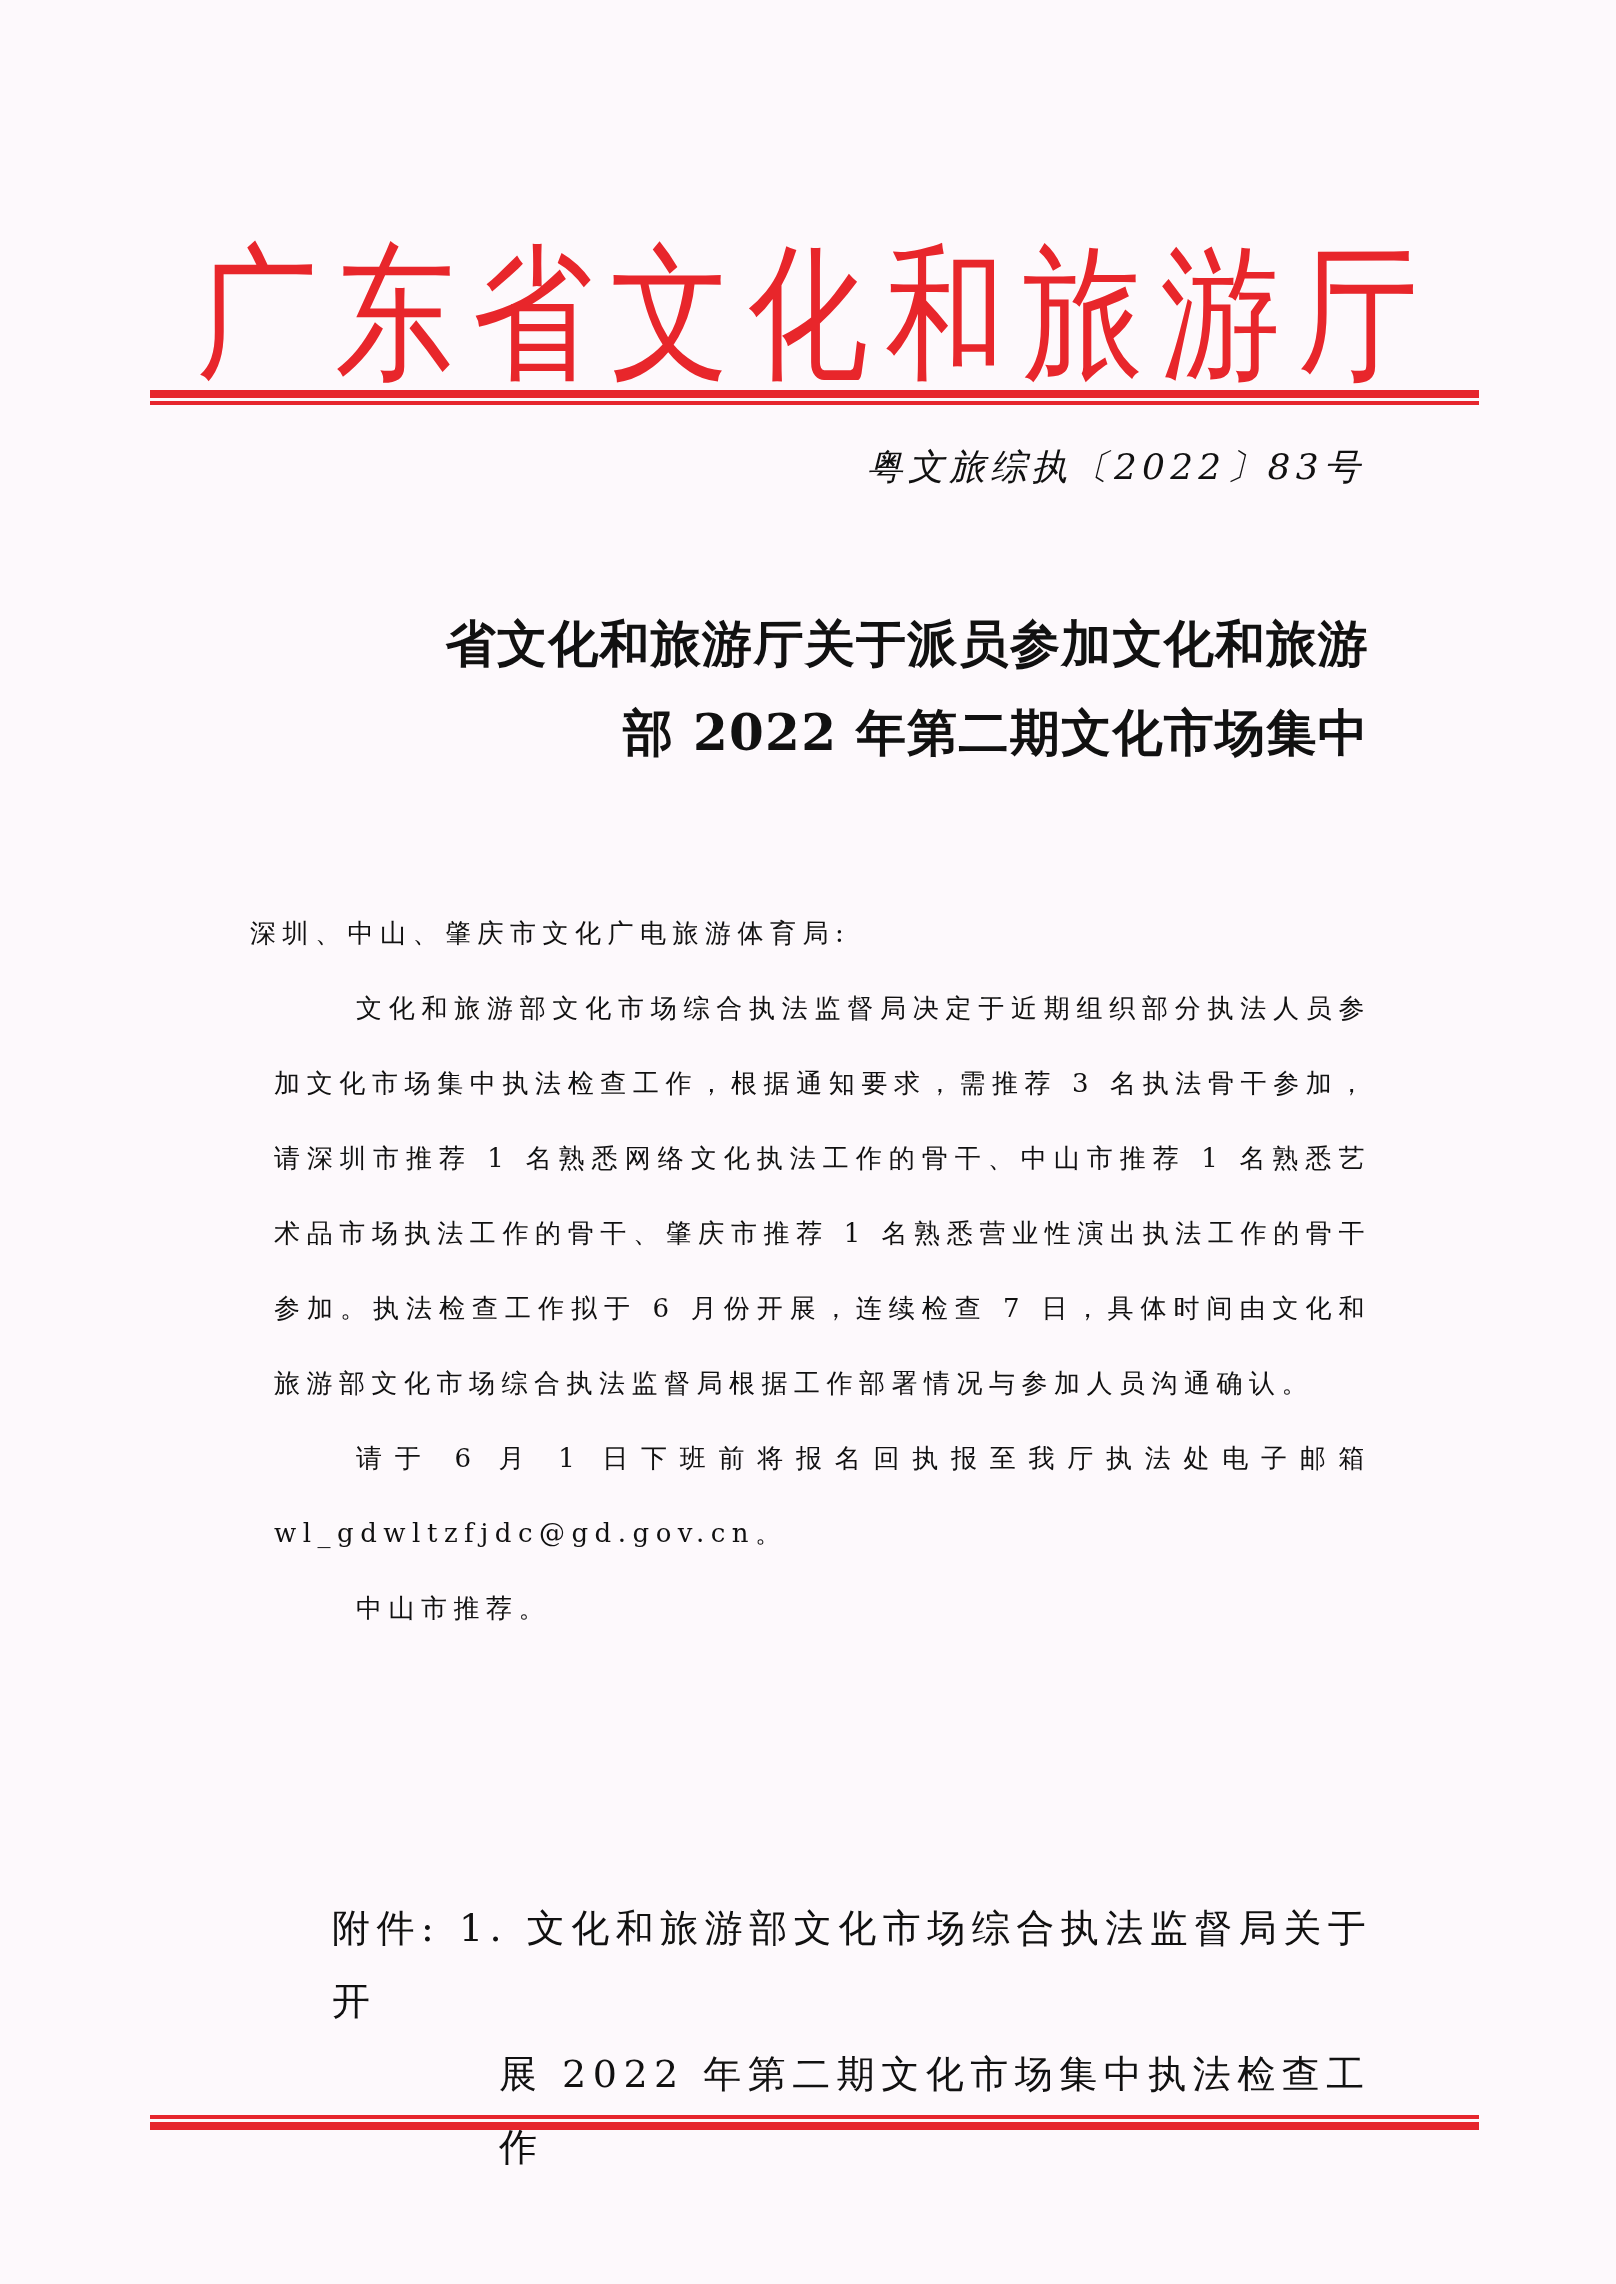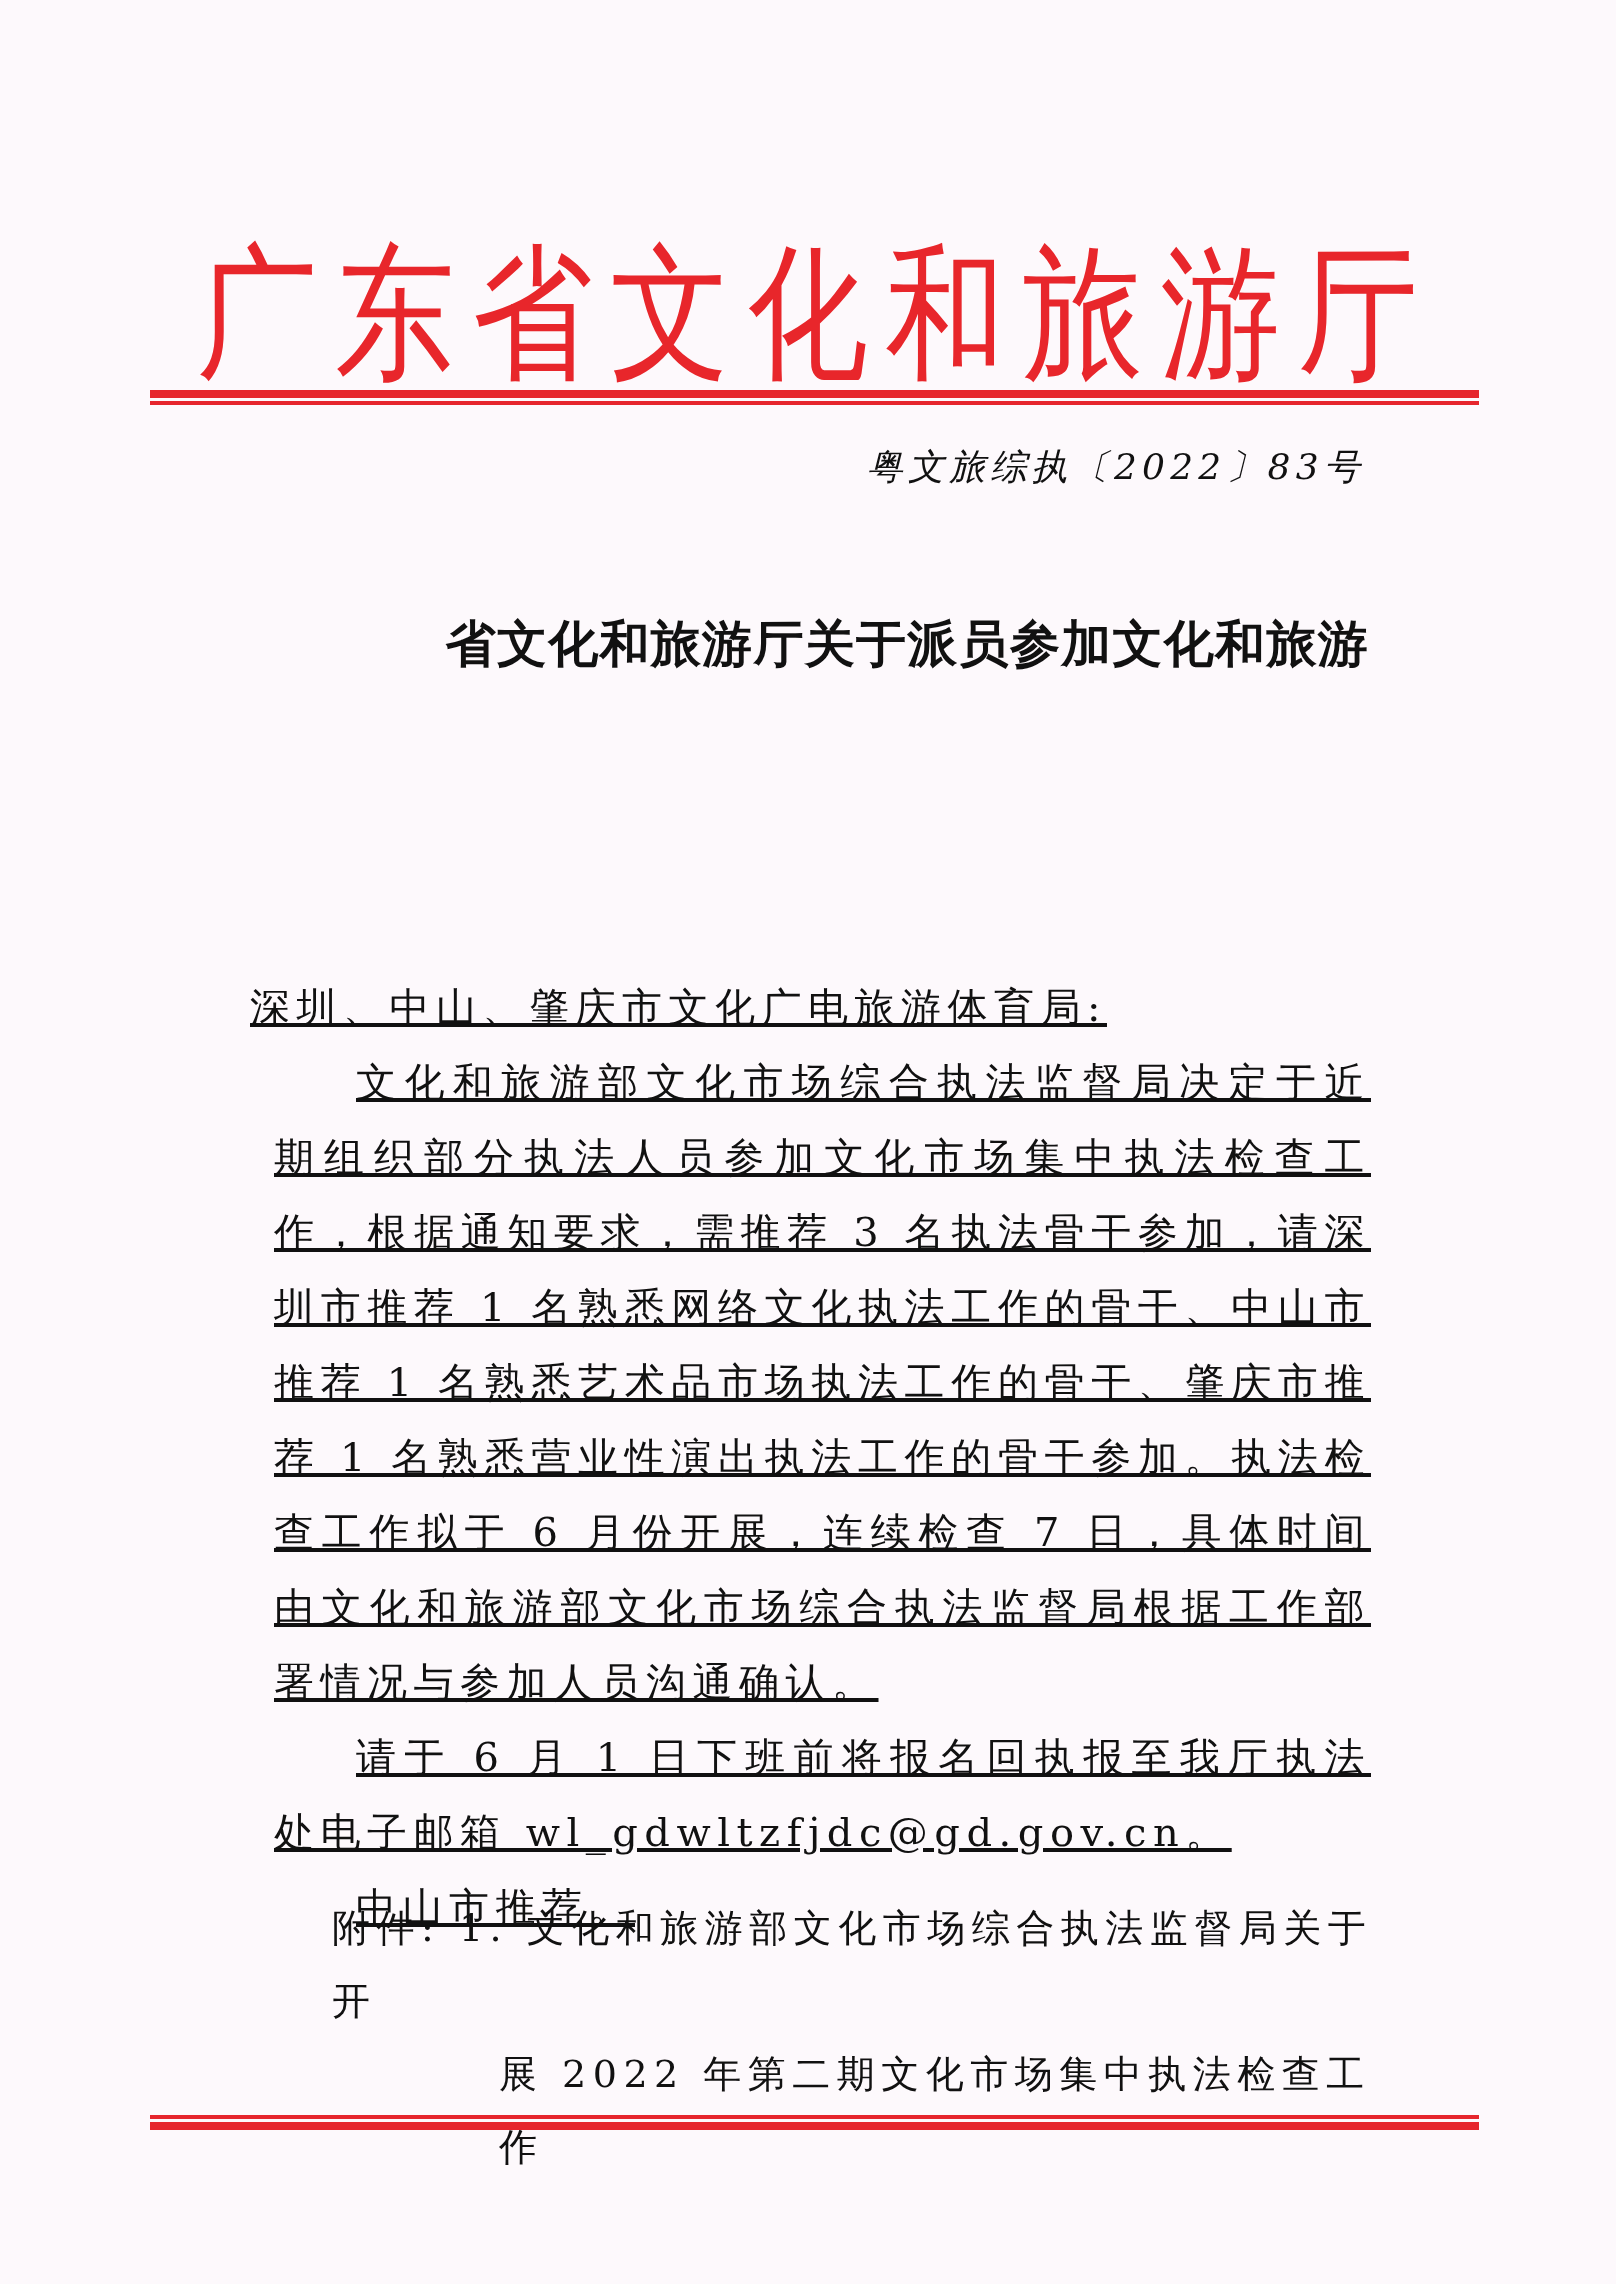--- a/index.html
+++ b/index.html
@@ -26,22 +26,22 @@
     position: absolute; right: 251px; top: 443px;
     font-size: 36px; letter-spacing: 5.2px; font-style: italic;
   }
   .title {
     position: absolute; left: 248px; width: 1121px; top: 599px;
     text-align: right; font-weight: bold; font-size: 50px; line-height: 89px;
     letter-spacing: 1.3px;
   }
   .title div { white-space: nowrap; }
   .body-text {
-    position: absolute; left: 250px; width: 1121px; top: 970px;
-    font-size: 40px; line-height: 75px; letter-spacing: 6.5px; text-decoration: underline;
+    position: absolute; left: 250px; width: 1121px; top: 896px;
+    font-size: 26px; line-height: 75px; letter-spacing: 6.5px;
   }
   .p { margin: 0; text-align: justify; text-align-last: left; }
   .indent { text-indent: 82px; margin-left: 24px; }
   .annex {
     position: absolute; left: 332px; top: 1892px; width: 1042px;
     font-size: 38px; line-height: 73px; letter-spacing: 6.5px;
   }
   .annex .l2 { padding-left: 167px; }
 </style>
 </head>
@@ -59,20 +59,21 @@
   <span>厅</span>
 </div>
 
 <div class="rule" style="top:390px;height:7.8px;"></div>
 <div class="rule" style="top:401px;height:3.9px;"></div>
 
 <div class="docno">粤文旅综执〔2022〕83号</div>
 
 <div class="title">
   <div>省文化和旅游厅关于派员参加文化和旅游</div>
+  <div>部 2022 年第二期文化市场集中</div>
 </div>
 
 <div class="body-text">
   <p class="p">深圳、中山、肇庆市文化广电旅游体育局:</p>
   <p class="p indent">文化和旅游部文化市场综合执法监督局决定于近期组织部分执法人员参加文化市场集中执法检查工作，根据通知要求，需推荐 3 名执法骨干参加，请深圳市推荐 1 名熟悉网络文化执法工作的骨干、中山市推荐 1 名熟悉艺术品市场执法工作的骨干、肇庆市推荐 1 名熟悉营业性演出执法工作的骨干参加。执法检查工作拟于 6 月份开展，连续检查 7 日，具体时间由文化和旅游部文化市场综合执法监督局根据工作部署情况与参加人员沟通确认。</p>
   <p class="p indent">请于 6 月 1 日下班前将报名回执报至我厅执法处电子邮箱 wl_gdwltzfjdc@gd.gov.cn。</p>
   <p class="p indent">中山市推荐。</p>
 </div>
 
 <div class="annex">

